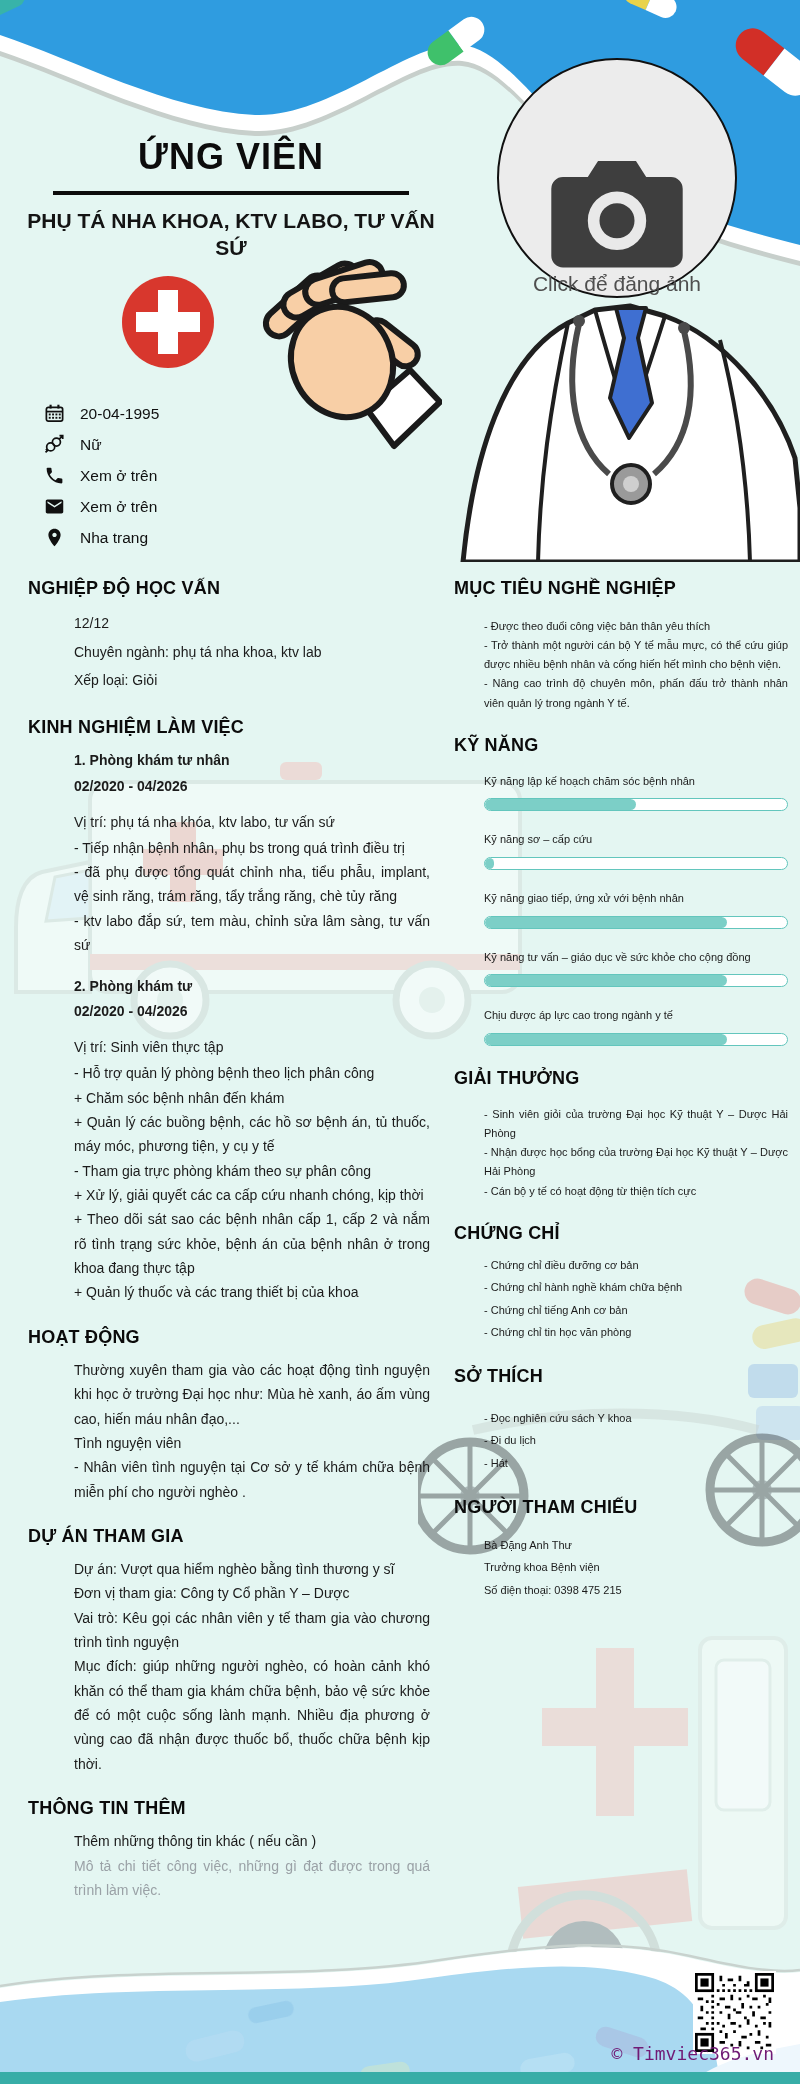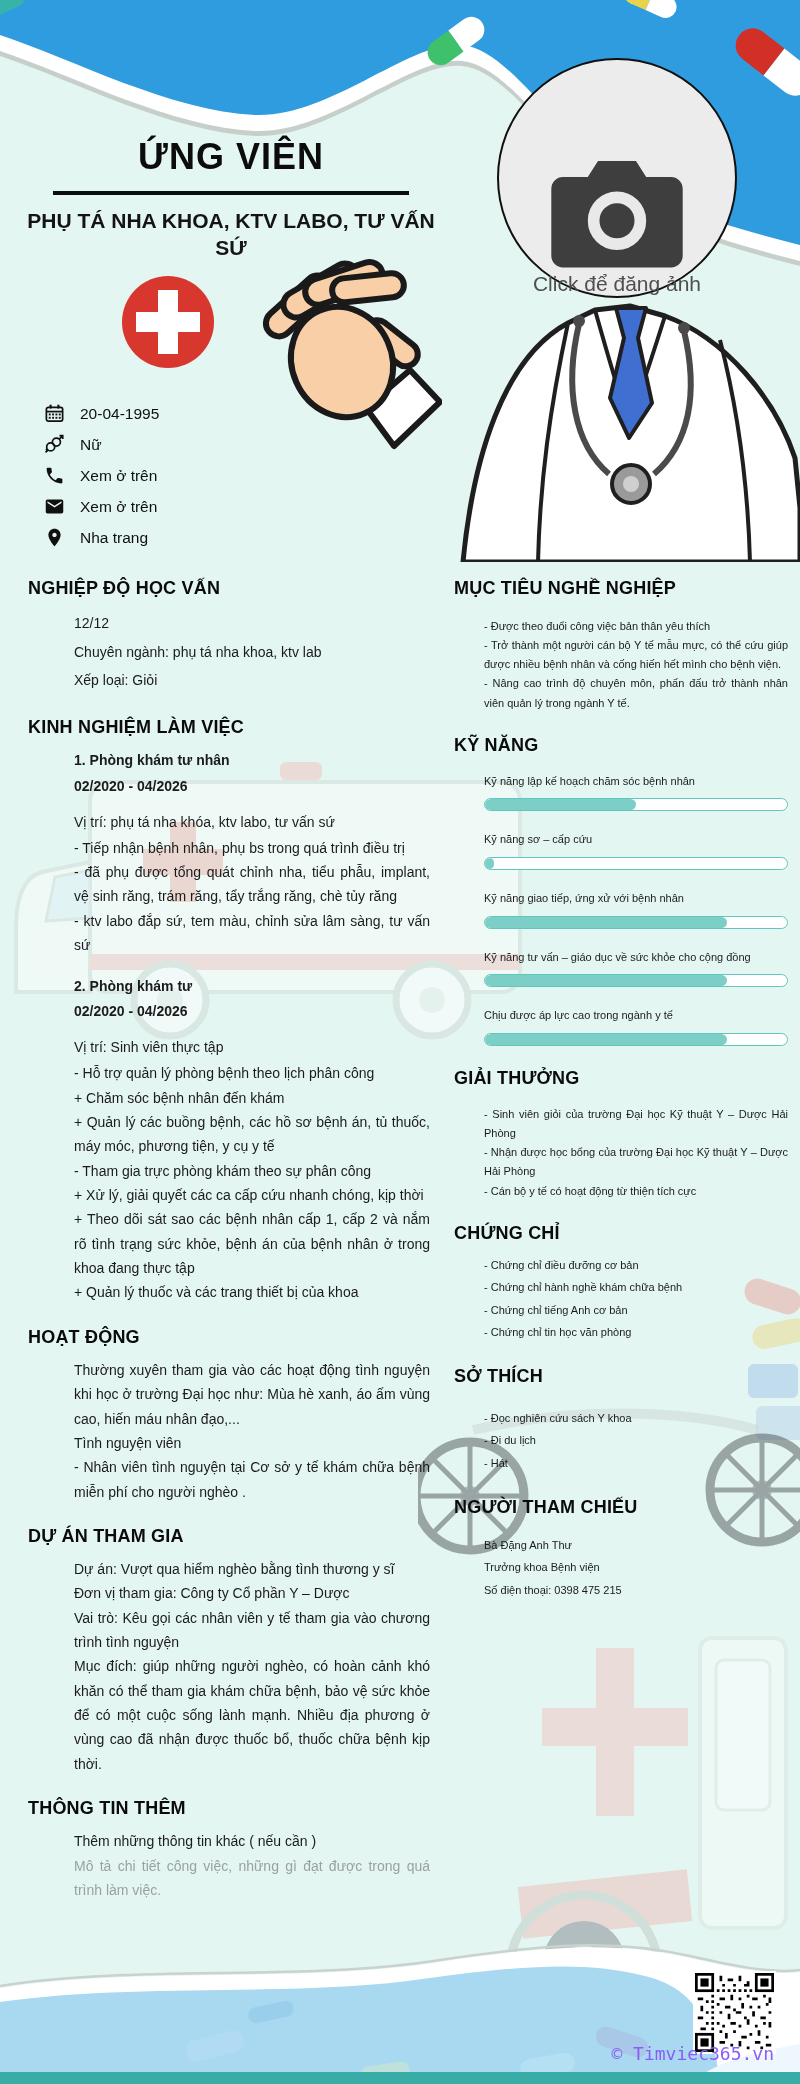--- a/index.html
+++ b/index.html
@@ -48,21 +48,21 @@
   .skill-label{line-height:1.7;margin-bottom:8px;}
   .skill-track{height:11px;background:#ffffff;border:1px solid #63c6bd;border-radius:7px;overflow:hidden;}
   .skill-fill{height:100%;background:#7ccfc7;border-radius:7px;}
   .gap-sm{height:10px;}
 
   
   .footer{position:absolute;left:0;top:1940px;width:800px;height:144px;z-index:2;}
   .footer-wave{position:absolute;left:0;top:0;}
   .qr{position:absolute;left:693px;top:31px;width:79px;height:79px;background:#fff;padding:2px;}
   .copyright{position:absolute;right:26px;top:103px;font-family:"DejaVu Sans Mono","Liberation Mono",monospace;
-             font-size:18px;color:#8b5cf6;}
+             font-size:18px;color:#701a75;}
 </style>
 </head>
 <body>
 
 <div class="page">
 
   <div class="header">
 
     <svg class="wave-svg" width="800" height="330" viewBox="0 0 800 330">
 

